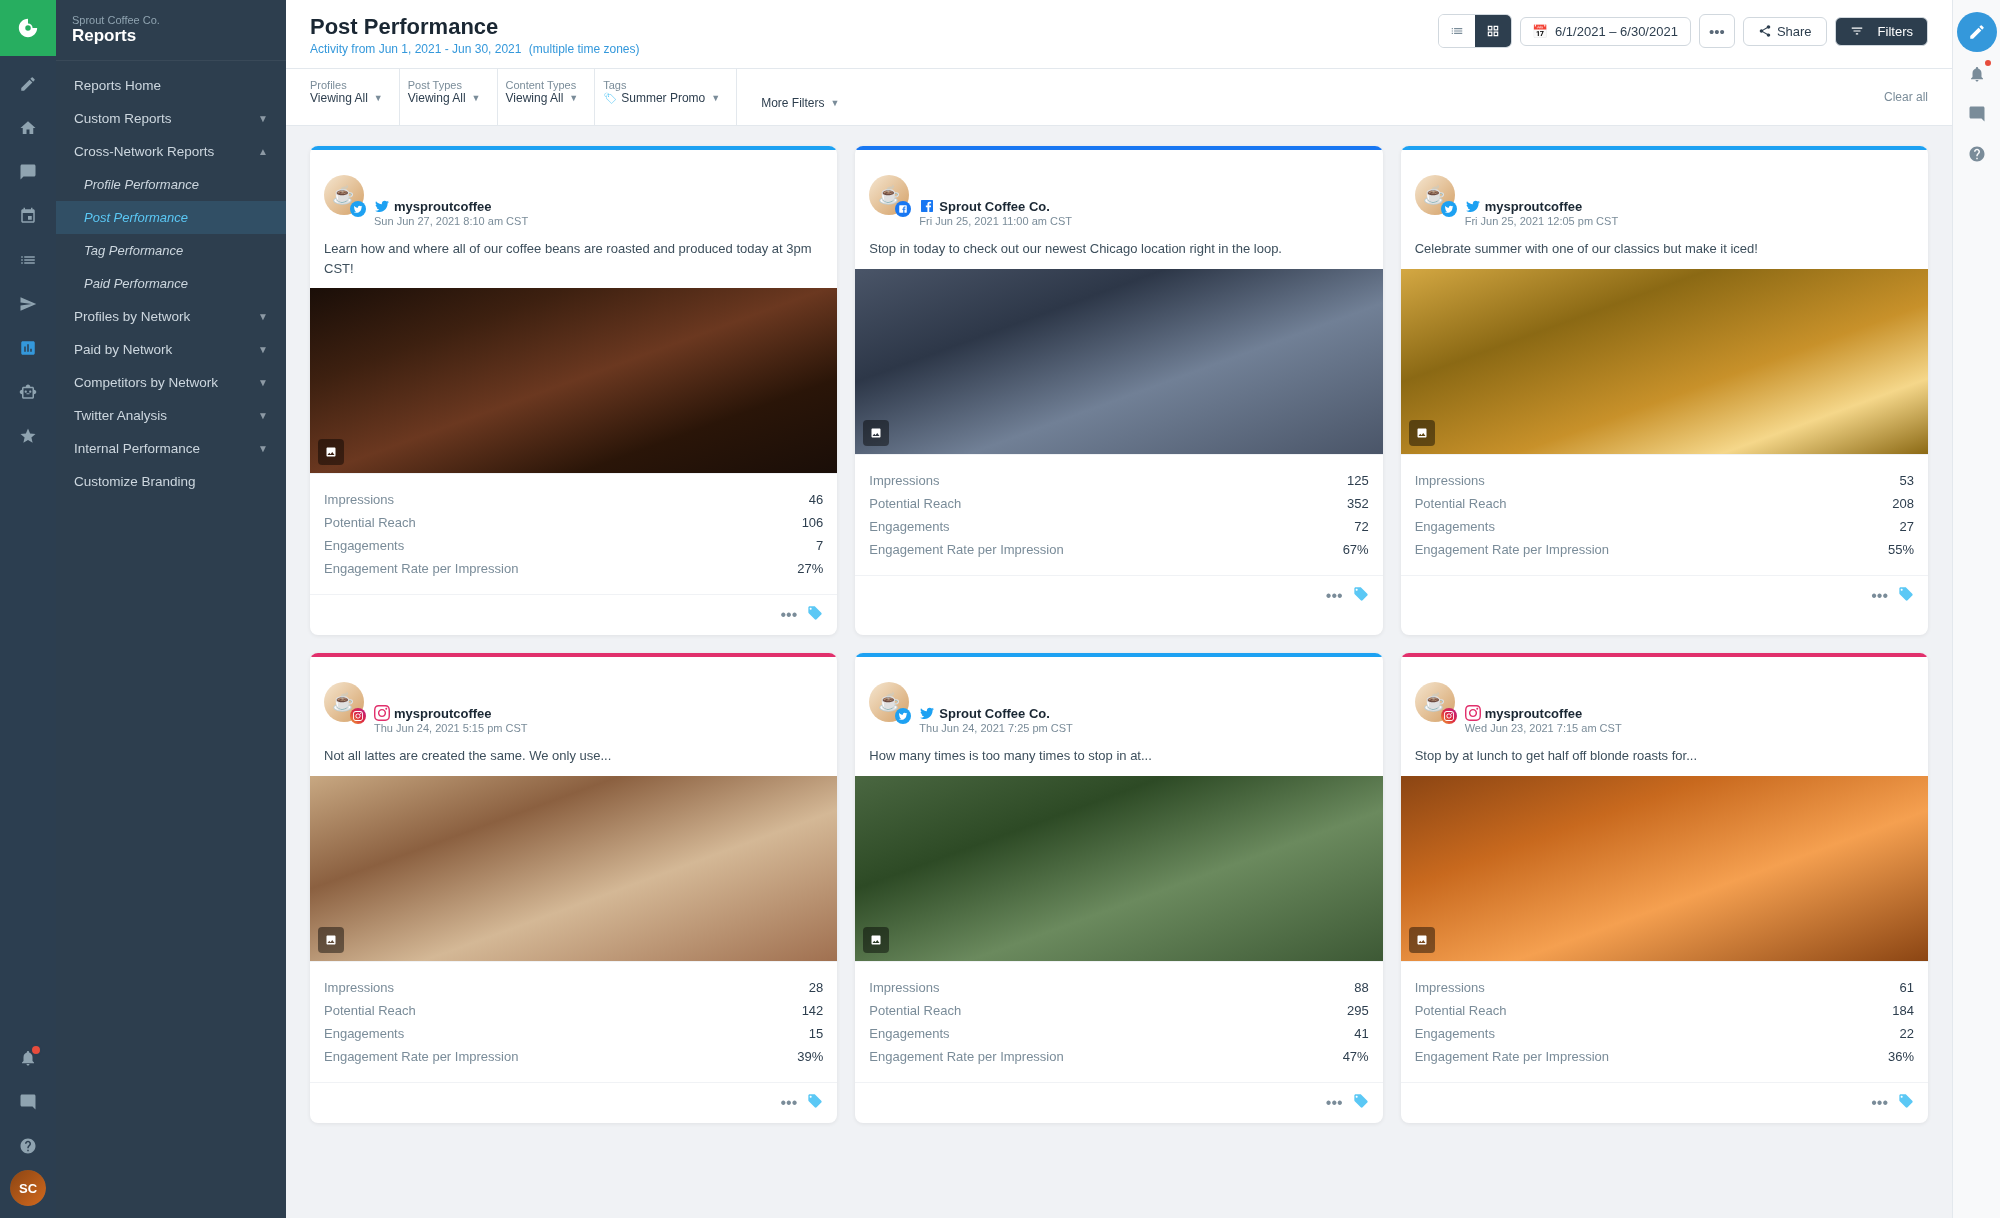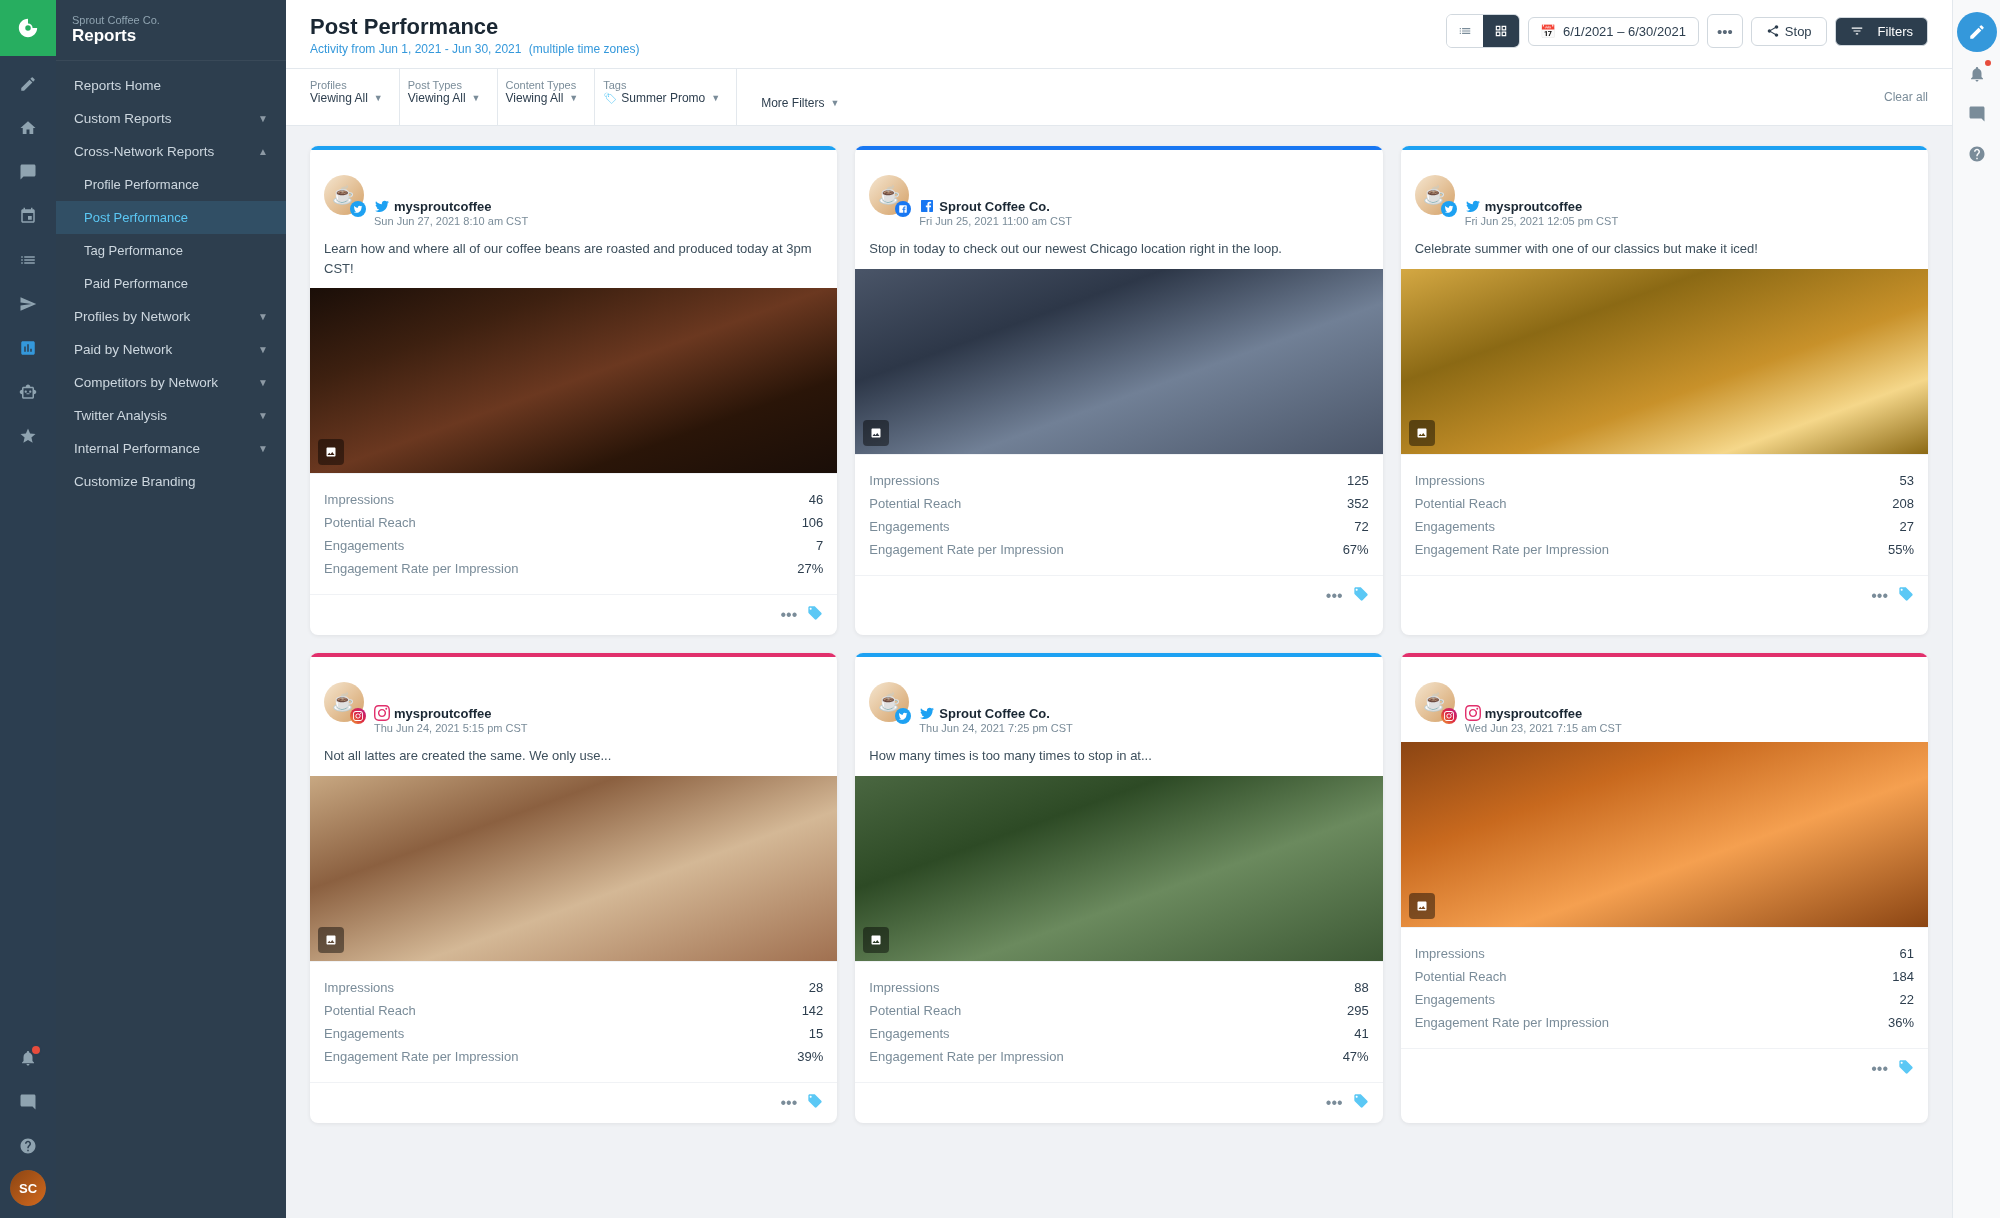--- a/index.html
+++ b/index.html
@@ -73,21 +73,21 @@
     .sidebar-brand-sub { font-size: 11px; color: #8fa3b0; }
     .sidebar-brand-title { font-size: 17px; font-weight: 700; color: #fff; }
     .sidebar-nav { padding: 8px 0; flex: 1; }
     .sidebar-item {
       display: flex; align-items: center; justify-content: space-between;
       padding: 9px 18px;
       cursor: pointer; font-size: 13.5px; color: #cdd7df;
       border-radius: 0;
     }
     .sidebar-item.active { background: rgba(255,255,255,0.1); color: #fff; font-weight: 500; }
-    .sidebar-item.sub { padding-left: 28px; font-size: 13px; }
+    .sidebar-item.sub { padding-left: 28px; font-size: 13px; font-style: italic; }
     .sidebar-item.sub.active { background: rgba(72,183,234,0.15); color: #5bc8f5; }
     .chevron { font-size: 10px; opacity: 0.6; }
 
     
     .main {
       flex: 1;
       display: flex;
       flex-direction: column;
       overflow: hidden;
     }
@@ -447,21 +447,21 @@
           <span>📅</span>
           <span>6/1/2021 – 6/30/2021</span>
         </div>
         <div class="icon-btn">
           <span>•••</span>
         </div>
         <div class="share-btn">
           <svg width="14" height="14" viewBox="0 0 24 24" fill="currentColor">
               <path d="M18 16.08c-.76 0-1.44.3-1.96.77L8.91 12.7c.05-.23.09-.46.09-.7s-.04-.47-.09-.7l7.05-4.11c.54.5 1.25.81 2.04.81 1.66 0 3-1.34 3-3s-1.34-3-3-3-3 1.34-3 3c0 .24.04.47.09.7L8.04 9.81C7.5 9.31 6.79 9 6 9c-1.66 0-3 1.34-3 3s1.34 3 3 3c.79 0 1.5-.31 2.04-.81l7.12 4.16c-.05.21-.08.43-.08.65 0 1.61 1.31 2.92 2.92 2.92 1.61 0 2.92-1.31 2.92-2.92s-1.31-2.92-2.92-2.92z"></path>
             </svg>
-          <span>Stop</span>
+          <span>Share</span>
         </div>
         <div class="filters-btn">
           <svg width="14" height="14" viewBox="0 0 24 24" fill="currentColor">
               <path d="M10 18h4v-2h-4v2zM3 6v2h18V6H3zm3 7h12v-2H6v2z"></path>
             </svg>
           <span>Filters</span>
         </div>
       </div>
     </div>
   </div>
@@ -812,20 +812,21 @@
       <div class="card-author">
         <div class="card-handle">
           <svg width="16" height="16" viewBox="0 0 24 24" fill="#e1306c">
                   <path d="M12 2.163c3.204 0 3.584.012 4.85.07 3.252.148 4.771 1.691 4.919 4.919.058 1.265.069 1.645.069 4.849 0 3.205-.012 3.584-.069 4.849-.149 3.225-1.664 4.771-4.919 4.919-1.266.058-1.644.07-4.85.07-3.204 0-3.584-.012-4.849-.07-3.26-.149-4.771-1.699-4.919-4.92-.058-1.265-.07-1.644-.07-4.849 0-3.204.013-3.583.07-4.849.149-3.227 1.664-4.771 4.919-4.919 1.266-.057 1.645-.069 4.849-.069zm0-2.163c-3.259 0-3.667.014-4.947.072-4.358.2-6.78 2.618-6.98 6.98-.059 1.281-.073 1.689-.073 4.948 0 3.259.014 3.668.072 4.948.2 4.358 2.618 6.78 6.98 6.98 1.281.058 1.689.072 4.948.072 3.259 0 3.668-.014 4.948-.072 4.354-.2 6.782-2.618 6.979-6.98.059-1.28.073-1.689.073-4.948 0-3.259-.014-3.667-.072-4.947-.196-4.354-2.617-6.78-6.979-6.98-1.281-.059-1.69-.073-4.949-.073zm0 5.838c-3.403 0-6.162 2.759-6.162 6.162s2.759 6.163 6.162 6.163 6.162-2.759 6.162-6.163c0-3.403-2.759-6.162-6.162-6.162zm0 10.162c-2.209 0-4-1.79-4-4 0-2.209 1.791-4 4-4s4 1.791 4 4c0 2.21-1.791 4-4 4zm6.406-11.845c-.796 0-1.441.645-1.441 1.44s.645 1.44 1.441 1.44c.795 0 1.439-.645 1.439-1.44s-.644-1.44-1.439-1.44z"></path>
                 </svg>
           <span>mysproutcoffee</span>
         </div>
         <div class="card-date">Wed Jun 23, 2021 7:15 am CST</div>
       </div>
     </div>
+    <div class="card-text">Stop by at lunch to get half off blonde roasts for...</div>
     <div class="card-image img-coffee-6">
       <div class="card-image-icon">
         <svg width="12" height="12" viewBox="0 0 24 24" fill="white">
                 <path d="M21 19V5c0-1.1-.9-2-2-2H5c-1.1 0-2 .9-2 2v14c0 1.1.9 2 2 2h14c1.1 0 2-.9 2-2zM8.5 13.5l2.5 3.01L14.5 12l4.5 6H5l3.5-4.5z"></path>
               </svg>
       </div>
     </div>
     <div class="card-stats">
       <div class="stat-row">
         <span class="stat-label">Impressions</span>

